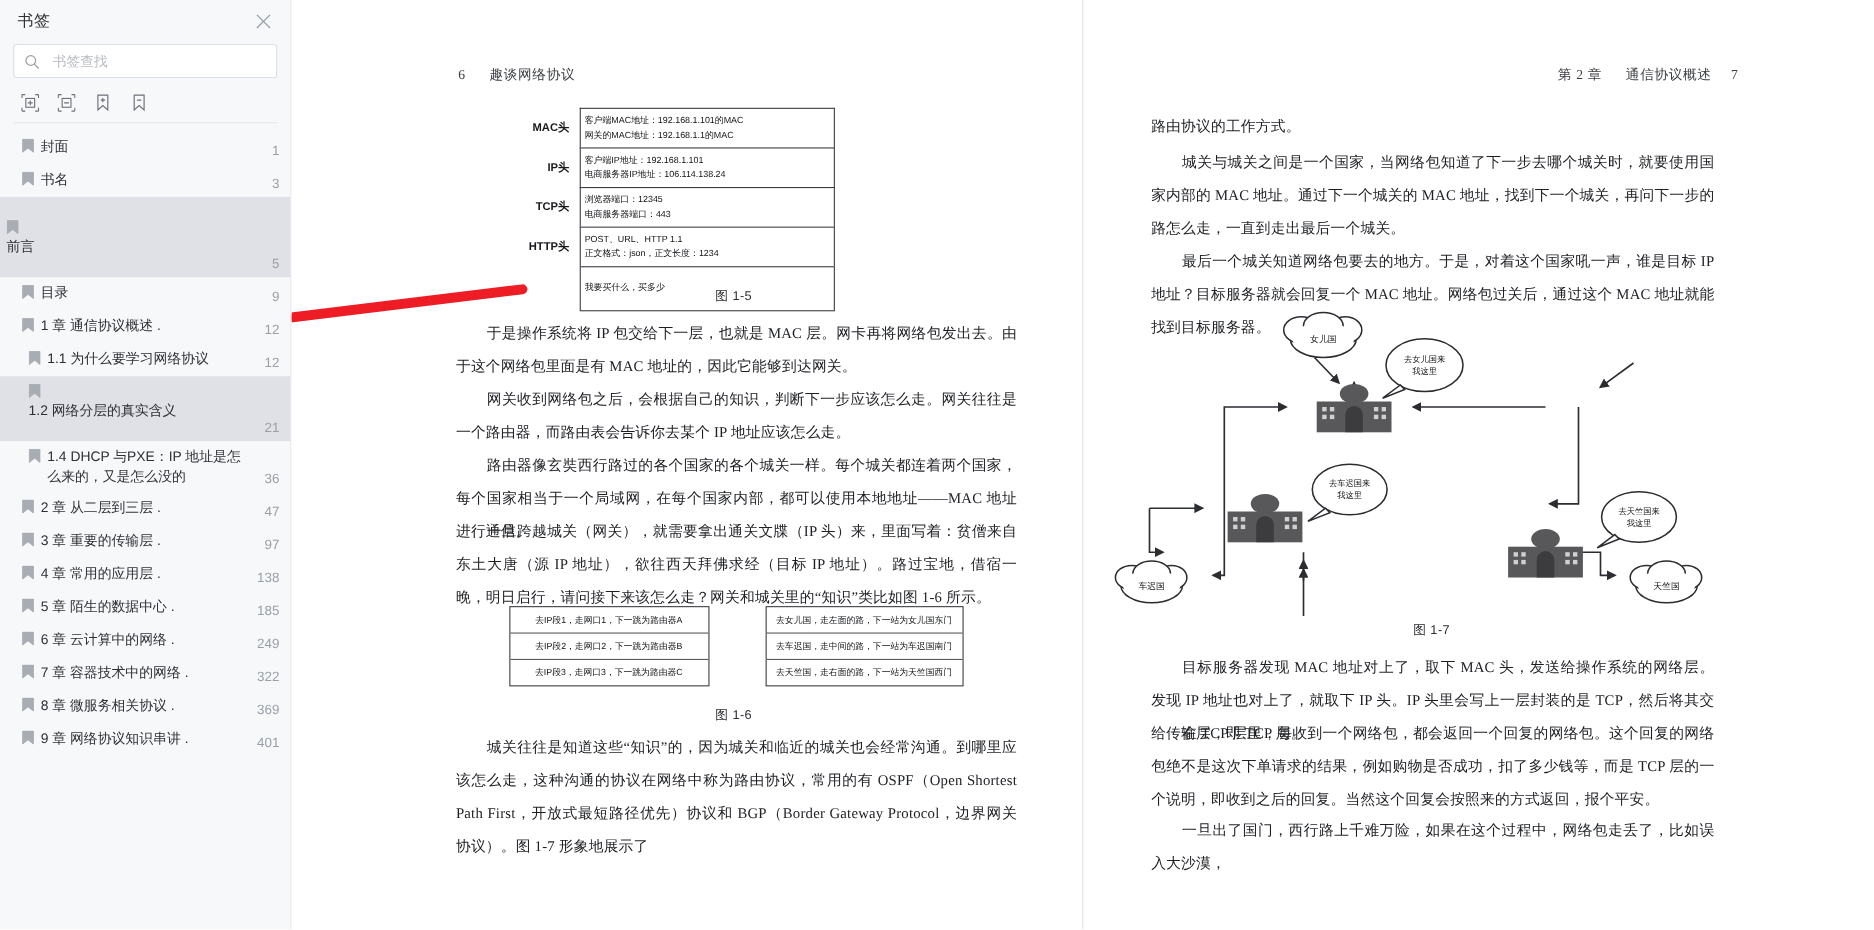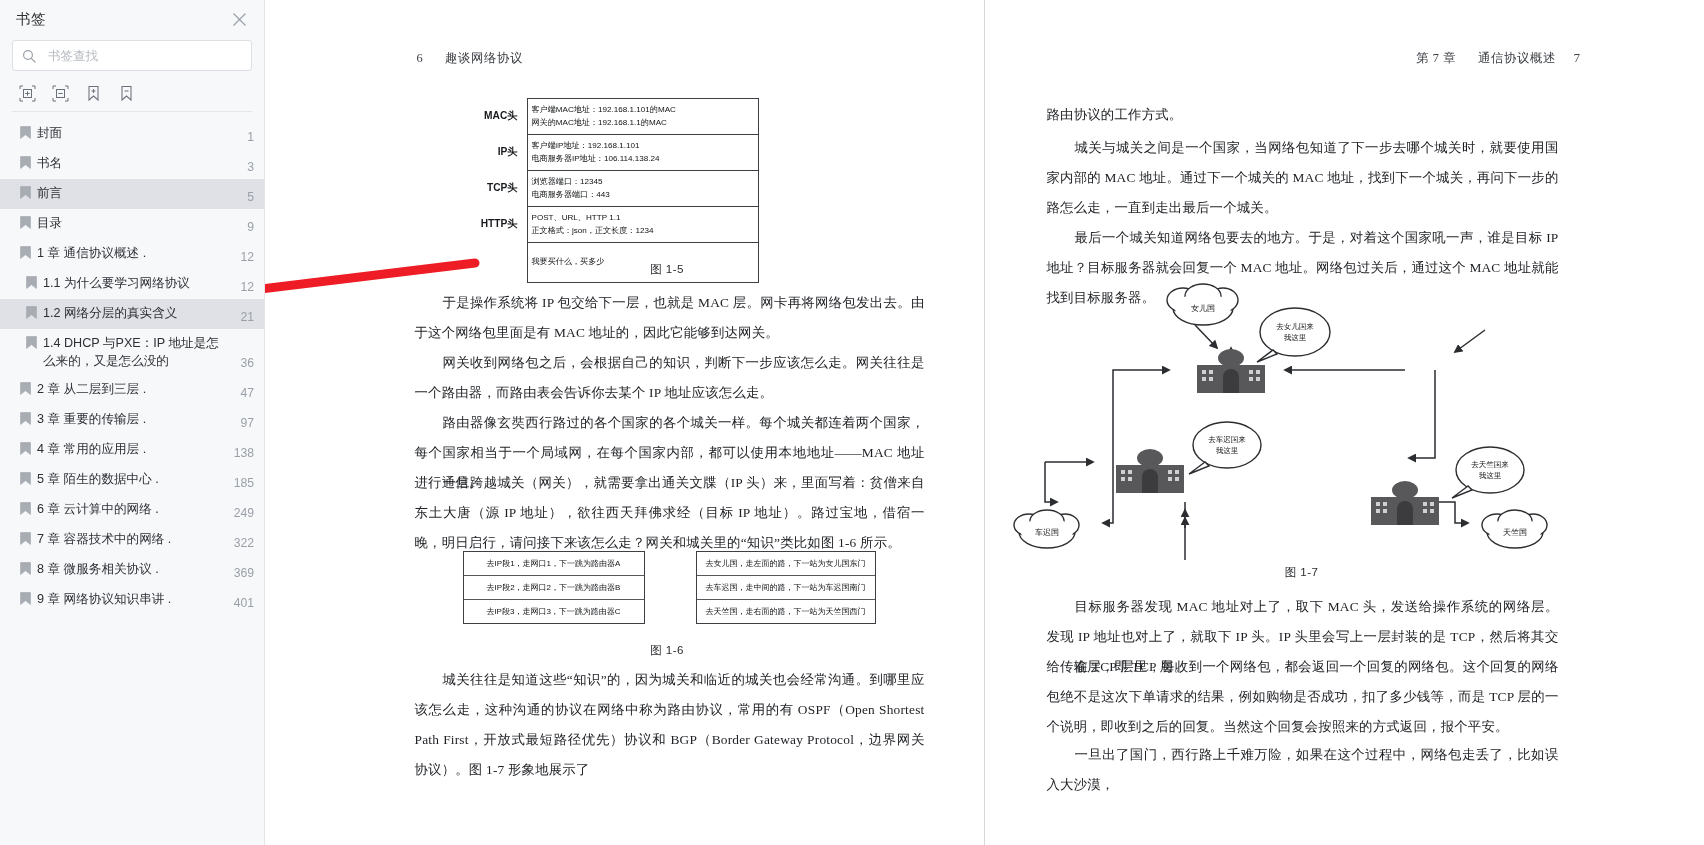--- a/index.html
+++ b/index.html
@@ -48,21 +48,21 @@
     width: 19px; height: 19px; cursor: pointer; color: #6b7079;
     display: flex; align-items: center; justify-content: center;
   }
   .sb-divider { height: 1px; background: #e4e6ea; margin: 0 12px; }
 
   .sb-list { flex: 1; overflow: hidden; padding-top: 7px; }
   .bm {
     display: flex; align-items: flex-start; min-height: 30px;
     padding: 5px 10px 5px 0; cursor: pointer; position: relative;
   }
-  .bm.sel { background: #dfe1e6; }
+  .bm.sel { background: #dfe1e6; flex-direction: column; }
   .bm .twisty {
     width: 14px; flex: 0 0 14px; color: #888e96; font-size: 7px;
     display: flex; align-items: center; justify-content: center;
     padding-top: 5px; align-self: flex-start;
   }
   .bm .bmicon { flex: 0 0 17px; display: flex; align-items: flex-start; padding-top: 2px; }
   .bm .bmlabel {
     font-size: 12.6px; color: #2c2f34; line-height: 18px;
     flex: 1; padding-right: 6px;
   }
@@ -81,21 +81,21 @@
   }
   .pages { display: flex; gap: 0; }
   .page {
     background: #fff; position: relative; overflow: hidden;
   }
   .page.left  { width: 634px; height: 845px; border-right: 1px solid #d7d9dd; }
   .page.right { width: 634px; height: 845px; }
   .page-inner { position: absolute; inset: 0; }
 
   .run-head {
-    position: absolute; top: 50px; font-size: 12.4px;
+    position: absolute; top: 60px; font-size: 12.4px;
     color: #3a3d42; font-family: "Liberation Serif", serif;
     letter-spacing: .6px; white-space: nowrap;
   }
   .run-head.lft { left: 66px; }
   .run-head.rgt { right: 38px; }
   .run-head .folio { margin-left: 14px; }
   .run-head .ttl { margin-left: 18px; }
 
   .body-p {
     position: absolute; font-family: "Liberation Serif", "DejaVu Serif", serif;
@@ -429,21 +429,21 @@
           <div class="figcap" style="top:643px;">图 1-6</div>
 
           <div class="body-p indent" style="left:64px; top:665px; width:510px;">城关往往是知道这些“知识”的，因为城关和临近的城关也会经常沟通。到哪里应该怎么走，这种沟通的协议在网络中称为路由协议，常用的有 OSPF（Open Shortest Path First，开放式最短路径优先）协议和 BGP（Border Gateway Protocol，边界网关协议）。图 1-7 形象地展示了</div>
         </div>
       </div>
 
       <div class="page right">
         <div class="page-inner">
 
           <div class="run-head rgt">
-            <span>第 7 章</span>
+            <span>第 2 章</span>
             <span class="ttl">通信协议概述</span>
             <span class="folio">7</span>
           </div>
 
           <div class="body-p" style="left:62px; top:100px; width:512px;">路由协议的工作方式。</div>
           <div class="body-p indent" style="left:62px; top:133px; width:512px;">城关与城关之间是一个国家，当网络包知道了下一步去哪个城关时，就要使用国家内部的 MAC 地址。通过下一个城关的 MAC 地址，找到下一个城关，再问下一步的路怎么走，一直到走出最后一个城关。</div>
           <div class="body-p indent" style="left:62px; top:223px; width:512px;">最后一个城关知道网络包要去的地方。于是，对着这个国家吼一声，谁是目标 IP 地址？目标服务器就会回复一个 MAC 地址。网络包过关后，通过这个 MAC 地址就能找到目标服务器。</div>
 
           <svg class="netfig" viewBox="0 0 634 290">
             <defs>

